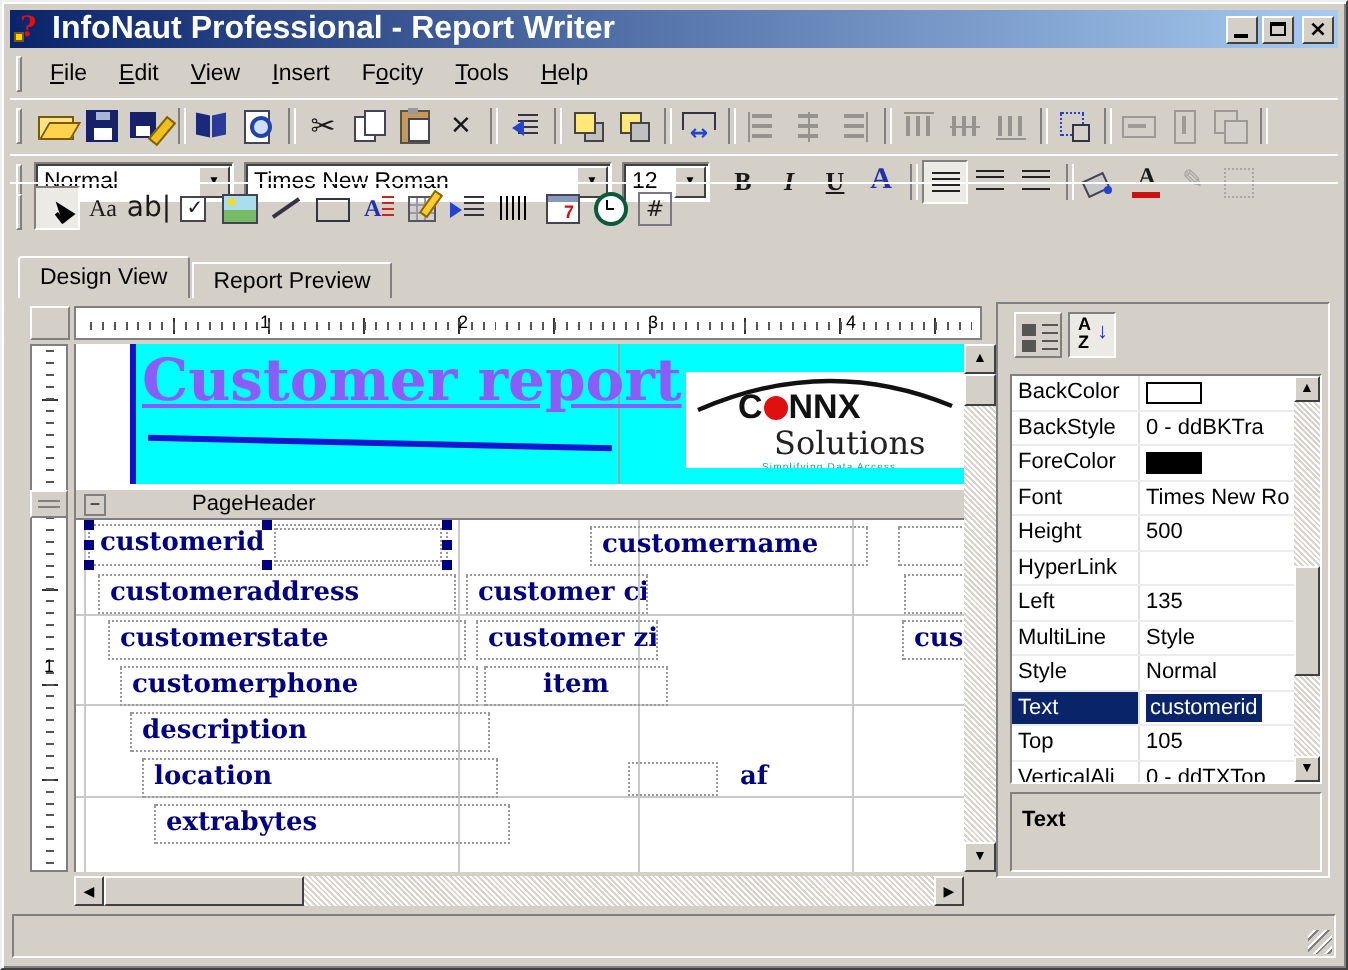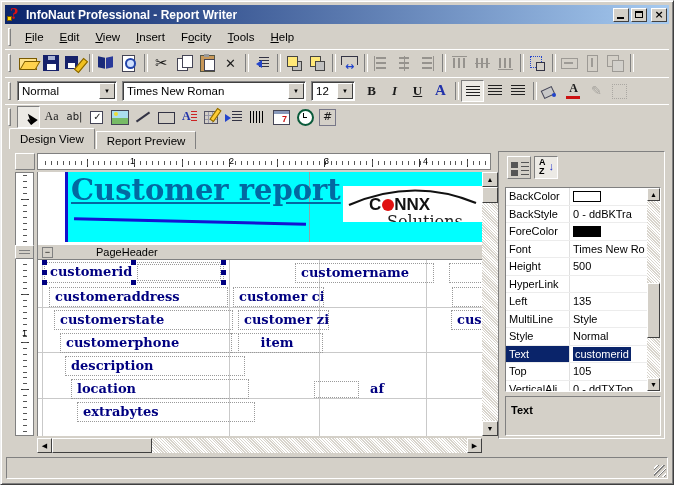--- a/index.html
+++ b/index.html
@@ -6,37 +6,37 @@
   *{box-sizing:border-box;font-family:"Liberation Sans",sans-serif;}
   .win{position:relative;width:674px;height:485px;background:#d4d0c8;
        border:1px solid #404040;border-top-color:#efefef;border-left-color:#efefef;
        box-shadow:inset 1px 1px #fff, inset -1px -1px #808080;overflow:hidden;}
   
   .titlebar{position:absolute;left:4px;top:4px;right:4px;height:19px;
     background:linear-gradient(90deg,#0a246a,#a6caf0);display:flex;align-items:center;padding:0 2px;}
   .appicon{width:15px;height:15px;position:relative;margin-right:4px;flex:0 0 auto;}
   .appicon .q{position:absolute;left:3px;top:-1px;font:bold 14px "DejaVu Serif",serif;color:#dd1111;}
   .appicon .dot{position:absolute;left:0;bottom:1px;width:5px;height:5px;background:#ffd700;border:1px solid #7a5a00;}
-  .titletext{color:#fff;font-weight:bold;font-size:12px;flex:1;white-space:nowrap;overflow:hidden;}
+  .titletext{color:#fff;font-weight:bold;font-size:16px;flex:1;white-space:nowrap;overflow:hidden;}
   .tbuttons{display:flex;gap:2px;}
   .tb-btn{width:16px;height:14px;background:#d4d0c8;border:1px solid;border-color:#fff #404040 #404040 #fff;
     position:relative;display:flex;align-items:center;justify-content:center;}
   .tb-btn .mini{position:absolute;left:3px;bottom:2px;width:7px;height:2px;background:#000;}
   .tb-btn .maxi{width:8px;height:7px;border:1px solid #000;border-top-width:2px;}
   .tb-btn .clsx{font:bold 11px "DejaVu Sans",sans-serif;line-height:10px;color:#000;}
   
   .menubar{position:absolute;left:4px;top:25px;right:4px;height:21px;display:flex;align-items:center;}
   .grip{width:3px;height:18px;margin:0 6px 0 3px;background:#d4d0c8;border:1px solid;border-color:#fff #808080 #808080 #fff;flex:0 0 auto;}
   .menuitem{padding:2px 8px;font-size:11.5px;color:#000;}
   .mkey{text-decoration:underline;}
   
   .tbar{position:absolute;left:4px;right:4px;display:flex;align-items:center;border-top:1px solid #ffffff;}
   .tbar1{top:48px;height:27px;}
   .tbar2{top:76px;height:26px;}
-  .tbar3{top:103px;height:24px;}
+  .tbar3{top:90px;height:24px;align-items:flex-end;}
   .tbwrap{display:flex;align-items:center;}
   .tbtn{position:relative;width:23px;height:22px;flex:0 0 auto;}
   .tbtn .g{position:absolute;inset:0;display:flex;align-items:center;justify-content:center;
            font:13px "DejaVu Sans",sans-serif;color:#1a1a1a;}
   .tbtn.disabled{opacity:.38;filter:grayscale(1);}
   .tbtn.pressed{border:1px solid;border-color:#808080 #fff #fff #808080;background:#eceae5;}
   .tbtn.sep{width:9px;}
   .tbtn.sep::before{content:"";position:absolute;left:3px;top:2px;width:2px;height:18px;
       border-left:1px solid #808080;border-right:1px solid #fff;}
   .tbtn::before,.tbtn::after{position:absolute;content:none;}
@@ -98,21 +98,21 @@
   .ic-fill::before{content:"";left:3px;top:8px;width:10px;height:7px;background:#c8c8c8;border:1px solid #445;transform:rotate(-25deg);}
   .ic-fill::after{content:"";left:13px;top:13px;width:4px;height:4px;background:#2244cc;border-radius:50%;}
   .ic-fontcolor .g{font-family:"Liberation Serif",serif;font-weight:bold;font-size:12px;align-items:flex-start;padding-top:1px;}
   .ic-fontcolor::after{content:"";left:4px;right:5px;bottom:3px;height:3px;background:#cc1111;}
   .ic-pen .g{font-size:13px;color:#555;}
   .ic-border::before{content:"";left:4px;top:4px;width:13px;height:13px;border:1px dotted #667;}
   
   .ic-pointer::before{content:"";left:8px;top:2px;width:0;height:0;border:4px solid transparent;border-bottom:11px solid #000;transform:rotate(-38deg);}
   .ic-pointer::after{content:"";left:11px;top:12px;width:2px;height:6px;background:#000;transform:rotate(-38deg);}
   .ic-aa .g{font-family:"Liberation Serif",serif;font-size:12px;}
-  .ic-ab .g{font-size:10px;}
+  .ic-ab .g{font-size:14px;}
   .ic-check::before{content:"";left:4px;top:5px;width:11px;height:11px;background:#fff;border:1px solid #445;}
   .ic-check .g{font-size:10px;z-index:1;font-weight:bold;}
   .ic-img::before{content:"";left:2px;top:4px;width:16px;height:13px;border:1px solid #445;background:linear-gradient(#aaddee 55%,#77bb66 55%);}
   .ic-img::after{content:"";left:5px;top:6px;width:4px;height:4px;background:#eedd33;border-radius:50%;}
   .ic-line::before{content:"";left:3px;top:10px;width:16px;height:2px;background:#334;transform:rotate(-35deg);}
   .ic-rect::before{content:"";left:3px;top:6px;width:15px;height:10px;border:1px solid #334;}
   .ic-rtf .g{font-family:"Liberation Serif",serif;font-weight:bold;font-size:12px;color:#2233aa;justify-content:flex-start;padding-left:4px;}
   .ic-rtf::before{content:"";left:13px;top:5px;width:6px;height:11px;background:repeating-linear-gradient(#cc2222 0 1px,transparent 1px 3px);}
   .ic-grid::before{content:"";left:3px;top:5px;width:12px;height:11px;border:1px solid #556;
      background:linear-gradient(90deg,transparent 3px,#99a 3px 4px,transparent 4px 7px,#99a 7px 8px,transparent 8px),
@@ -152,24 +152,24 @@
   .rsplit::before{content:"";position:absolute;left:3px;right:3px;top:4px;height:5px;
      background:repeating-linear-gradient(#808080 0 1px,transparent 1px 3px);}
   .canvas{position:absolute;left:36px;top:171px;width:445px;height:264px;background:#fff;overflow:hidden;
      border-left:1px solid #808080;}
   .dotbg{background-image:radial-gradient(#8a8a8a 0.7px,transparent 0.8px);background-size:7.5px 7.5px;}
   .band{position:absolute;left:0;top:0;width:445px;height:70px;}
   .band .strip{position:absolute;left:0;top:0;width:27px;height:70px;background:#fff;}
   .band .cyanrect{position:absolute;left:27px;top:0;right:0;height:70px;background:#00ffff;}
   .band .caret{position:absolute;left:27px;top:0;width:3px;height:70px;background:#1111cc;}
   .band .divider{position:absolute;left:271px;top:0;width:1px;height:70px;background:#88aaaa;}
-  .reporttitle{position:absolute;left:33px;top:1px;font:bold 29px "DejaVu Serif",serif;color:#0369a1;
+  .reporttitle{position:absolute;left:33px;top:1px;font:bold 29px "DejaVu Serif",serif;color:#8b5cf6;
       text-decoration:underline;white-space:nowrap;}
   .rep-underline2{position:absolute;left:36px;top:48px;width:232px;height:3px;background:#1414d2;transform:rotate(1.3deg);}
-  .logo{position:absolute;left:305px;top:14px;width:139px;height:36px;background:#fff;overflow:hidden;text-decoration:underline;}
+  .logo{position:absolute;left:305px;top:14px;width:139px;height:48px;background:#fff;overflow:hidden;text-decoration:underline;}
   .logo .connx{position:absolute;top:8px;left:26px;font:bold 17px "DejaVu Sans",sans-serif;color:#111;letter-spacing:0;}
   .logo .reddot{display:inline-block;width:12px;height:12px;background:#e01010;border-radius:50%;margin:0 0 -1px 1px;}
   .logo .solutions{position:absolute;top:26px;left:44px;font:16px "DejaVu Serif",serif;color:#222;}
   .logo .tagline{position:absolute;top:45px;left:38px;font-size:5px;color:#00a6a6;letter-spacing:.6px;white-space:nowrap;}
   .sectionbar{position:absolute;left:0;top:72px;width:445px;height:16px;background:#d4d0c8;
      border-top:1px solid #fff;border-bottom:1px solid #808080;display:flex;align-items:center;}
   .collapsebox{width:11px;height:11px;margin:0 5px 0 4px;border:1px solid #808080;background:#d4d0c8;
      font-size:9px;line-height:9px;text-align:center;color:#000;}
   .sectionlabel{font-size:11px;color:#000;margin-left:38px;}
   .gridarea{position:absolute;left:0;top:88px;width:445px;height:176px;background:#fff;}
@@ -590,21 +590,21 @@
 
       </div>
         <div class="field" style="left: 413px; top: 138px; width: 38px; height: 20px;">
         <span class="flabel">customer cou</span>
 
       </div>
         <div class="field" style="left: 22px; top: 161px; width: 179px; height: 20px;">
         <span class="flabel">customerphone</span>
 
       </div>
-        <div class="field center" style="left: 193px; top: 161px; width: 92px; height: 20px;">
+        <div class="field center" style="left: 204px; top: 161px; width: 92px; height: 20px;">
         <span class="flabel">item</span>
 
       </div>
         <div class="field" style="left: 27px; top: 184px; width: 180px; height: 20px;">
         <span class="flabel">description</span>
 
       </div>
         <div class="field" style="left: 33px; top: 207px; width: 178px; height: 20px;">
         <span class="flabel">location</span>
 

